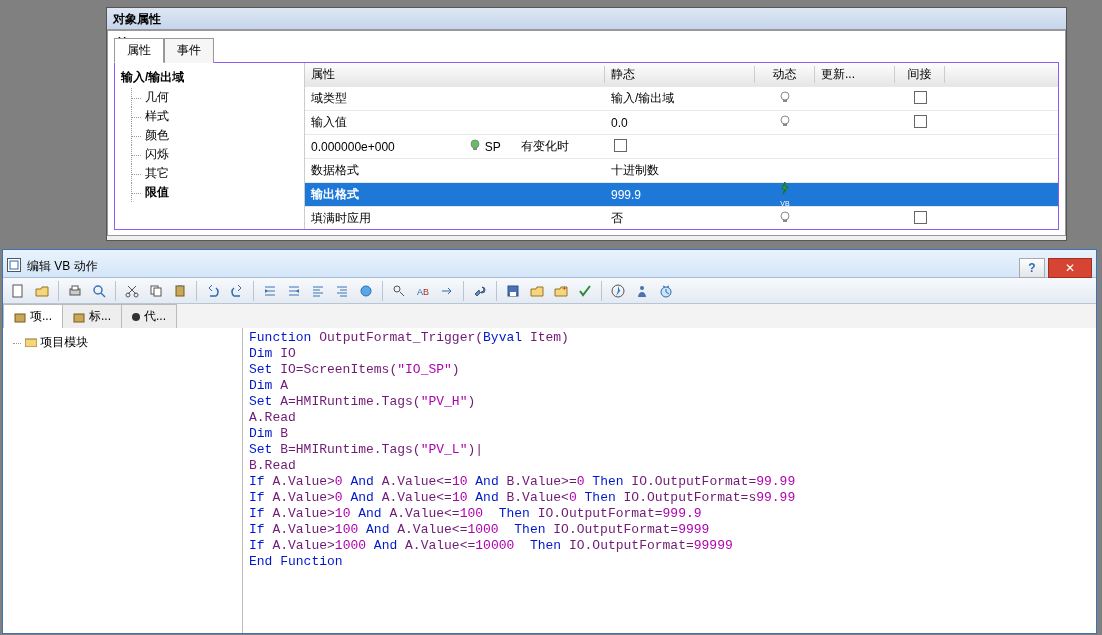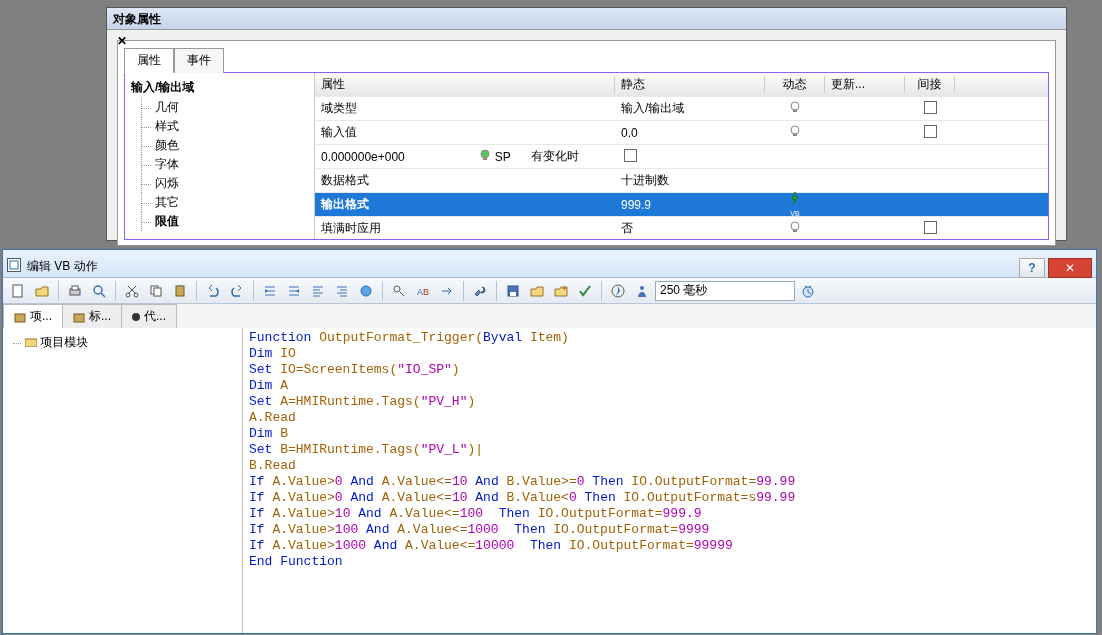--- a/index.html
+++ b/index.html
@@ -32,21 +32,21 @@
   border-bottom: 1px solid #999;
   flex-direction: column;
 }
 .props-title .close-x {
   width: 18px; text-align: center; cursor: pointer;
 }
 .props-body {
   padding: 6px;
   background: #fff;
   border: 1px solid #999;
-  margin: 10px;
+  margin: 0;
   height: calc(100% - 26px);
 }
 .tabs {
   display: flex;
   gap: 0;
 }
 .tab {
   padding: 3px 12px;
   border: 1px solid #999;
   background: #f6f6f6;
@@ -201,21 +201,21 @@
   flex:1; padding:2px 6px;
   font-family: "Courier New", monospace;
   font-size: 13px;
   line-height: 16px;
   white-space: pre;
   overflow:auto;
 }
 .kw { color:#0018cc;margin-top:24px; }
 .str { color:#b000b0; }
 .num { color:#b000b0; }
-.ident { color:#a16207; }
+.ident { color:#701a75; }
 </style>
 </head>
 <body>
 
 <div class="props-window">
   <div class="props-title">
     <span>对象属性</span>
     <span class="close-x">✕</span>
   </div>
   <div class="props-body">
@@ -223,21 +223,20 @@
       <div class="tab active">属性</div>
       <div class="tab">事件</div>
     </div>
     <div class="tab-content">
       <div class="tree">
         <div class="tree-root">输入/输出域</div>
         <div id="tree-items">
             <div class="tree-item">几何</div>
             <div class="tree-item">样式</div>
             <div class="tree-item">颜色</div>
-            <div class="tree-item">字体</div>
             <div class="tree-item">闪烁</div>
             <div class="tree-item">其它</div>
             <div class="tree-item bold">限值</div>
           </div>
       </div>
       <div class="ptable">
         <div class="prow header">
           <div class="cell c-attr">属性</div>
           <div class="cell c-static">静态</div>
           <div class="cell c-dyn">动态</div>
@@ -457,21 +456,20 @@
           <circle cx="7" cy="7" r="6" fill="none" stroke="#555"></circle>
           <path d="M7 2l2 5-4 5 2-5z" fill="#2a6db3"></path>
         </svg>
       </span>
     <span class="tbtn">
         <svg width="14" height="14">
           <circle cx="7" cy="4" r="2" fill="#4a72b5"></circle>
           <path d="M3 13c0-3 2-5 4-5s4 2 4 5z" fill="#4a72b5"></path>
         </svg>
       </span>
-    <input class="tinput" value="250 毫秒" style="">
     <span class="tbtn">
         <svg width="14" height="14">
           <circle cx="7" cy="8" r="5" fill="#cde4f7" stroke="#2a6db3"></circle>
           <path d="M7 8V5M7 8l3 2" stroke="#2a6db3"></path>
           <path d="M4 2l2 1M10 2l-2 1" stroke="#2a6db3"></path>
         </svg>
       </span>
   </div>
 
   <div class="tabs2">

